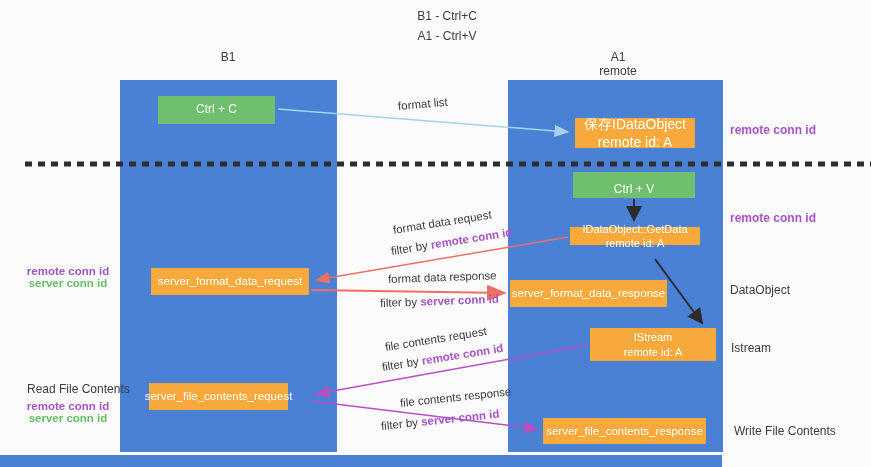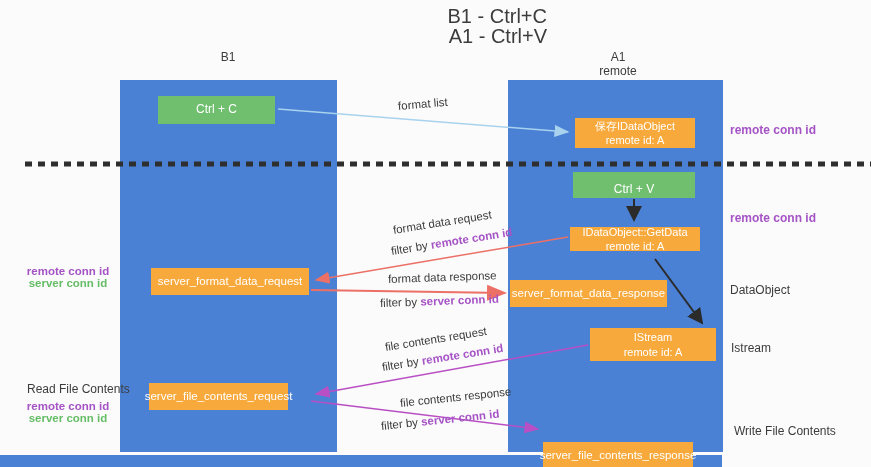--- a/index.html
+++ b/index.html
@@ -9,21 +9,21 @@
   }
   #canvas {
     position: relative;
     width: 871px;
     height: 467px;
     overflow: hidden;
     background: var(--background, #fbfbfb);
   }
   .title {
     position: absolute; left: 347px; top: 6px; width: 200px;
-    text-align: right; font-size: 20px; line-height: 20px;
+    text-align: center; font-size: 12px; line-height: 20px;
     color: var(--text-dark, #3c3c3c);
   }
   .col-header {
     position: absolute; top: 50px; width: 200px;
     text-align: center; font-size: 12px; line-height: 14px;
     color: var(--text-dark, #3c3c3c);
   }
   .col-header.left  { left: 128px; }
   .col-header.right { left: 518px; }
   .lifeline {
@@ -124,30 +124,30 @@
 
     <line x1="588" y1="345" x2="316" y2="394" stroke-width="1.5" class="stroke-magenta" marker-end="url(#ah-magenta)"></line>
 
     <line x1="311" y1="401" x2="538" y2="429" stroke-width="1.5" class="stroke-magenta" marker-end="url(#ah-magenta)"></line>
   </svg>
 
   <div class="box green" style="left:158px; top:96px; width:117px; height:28px;">
     <div>Ctrl + C</div>
   </div>
 
-  <div class="box orange" style="left:575px; top:118px; width:120px; height:30px; font-size:11px;align-items:center;">
+  <div class="box orange" style="left:575px; top:118px; width:120px; height:30px; font-size:14px;align-items:center;">
     <div>保存IDataObject</div>
     <div>remote id: A</div>
   </div>
 
   <div class="box green" style="left:573px; top:172px; width:122px; height:26px;justify-content:flex-end;">
     <div>Ctrl + V</div>
   </div>
 
-  <div class="box orange" style="left:570px; top:227px; width:130px; height:24px; font-size:11px;">
+  <div class="box orange" style="left:570px; top:227px; width:130px; height:18px; font-size:11px;">
     <div>IDataObject::GetData</div>
     <div>remote id: A</div>
   </div>
 
   <div class="box orange" style="left:510px; top:280px; width:157px; height:27px;">
     <div>server_format_data_response</div>
   </div>
 
   <div class="box orange" style="left:151px; top:268px; width:158px; height:27px;">
     <div>server_format_data_request</div>
@@ -155,21 +155,21 @@
 
   <div class="box orange" style="left:590px; top:328px; width:126px; height:33px; font-size:11px;">
     <div>IStream</div>
     <div>remote id: A</div>
   </div>
 
   <div class="box orange" style="left:149px; top:383px; width:139px; height:27px;">
     <div>server_file_contents_request</div>
   </div>
 
-  <div class="box orange" style="left:543px; top:418px; width:150px; height:26px;margin-top:24px;">
+  <div class="box orange" style="left:543px; top:418px; width:163px; height:26px;">
     <div>server_file_contents_response</div>
   </div>
 
   <div class="lbl rot5" style="left:398px; top:100px;">format list</div>
 
   <div class="lbl rot9" style="left:393px; top:224px;">format data request</div>
   <div class="lbl rot9" style="left:391px; top:245px;">
     <span>filter by </span><span class="purple">remote conn id</span>
   </div>
 

